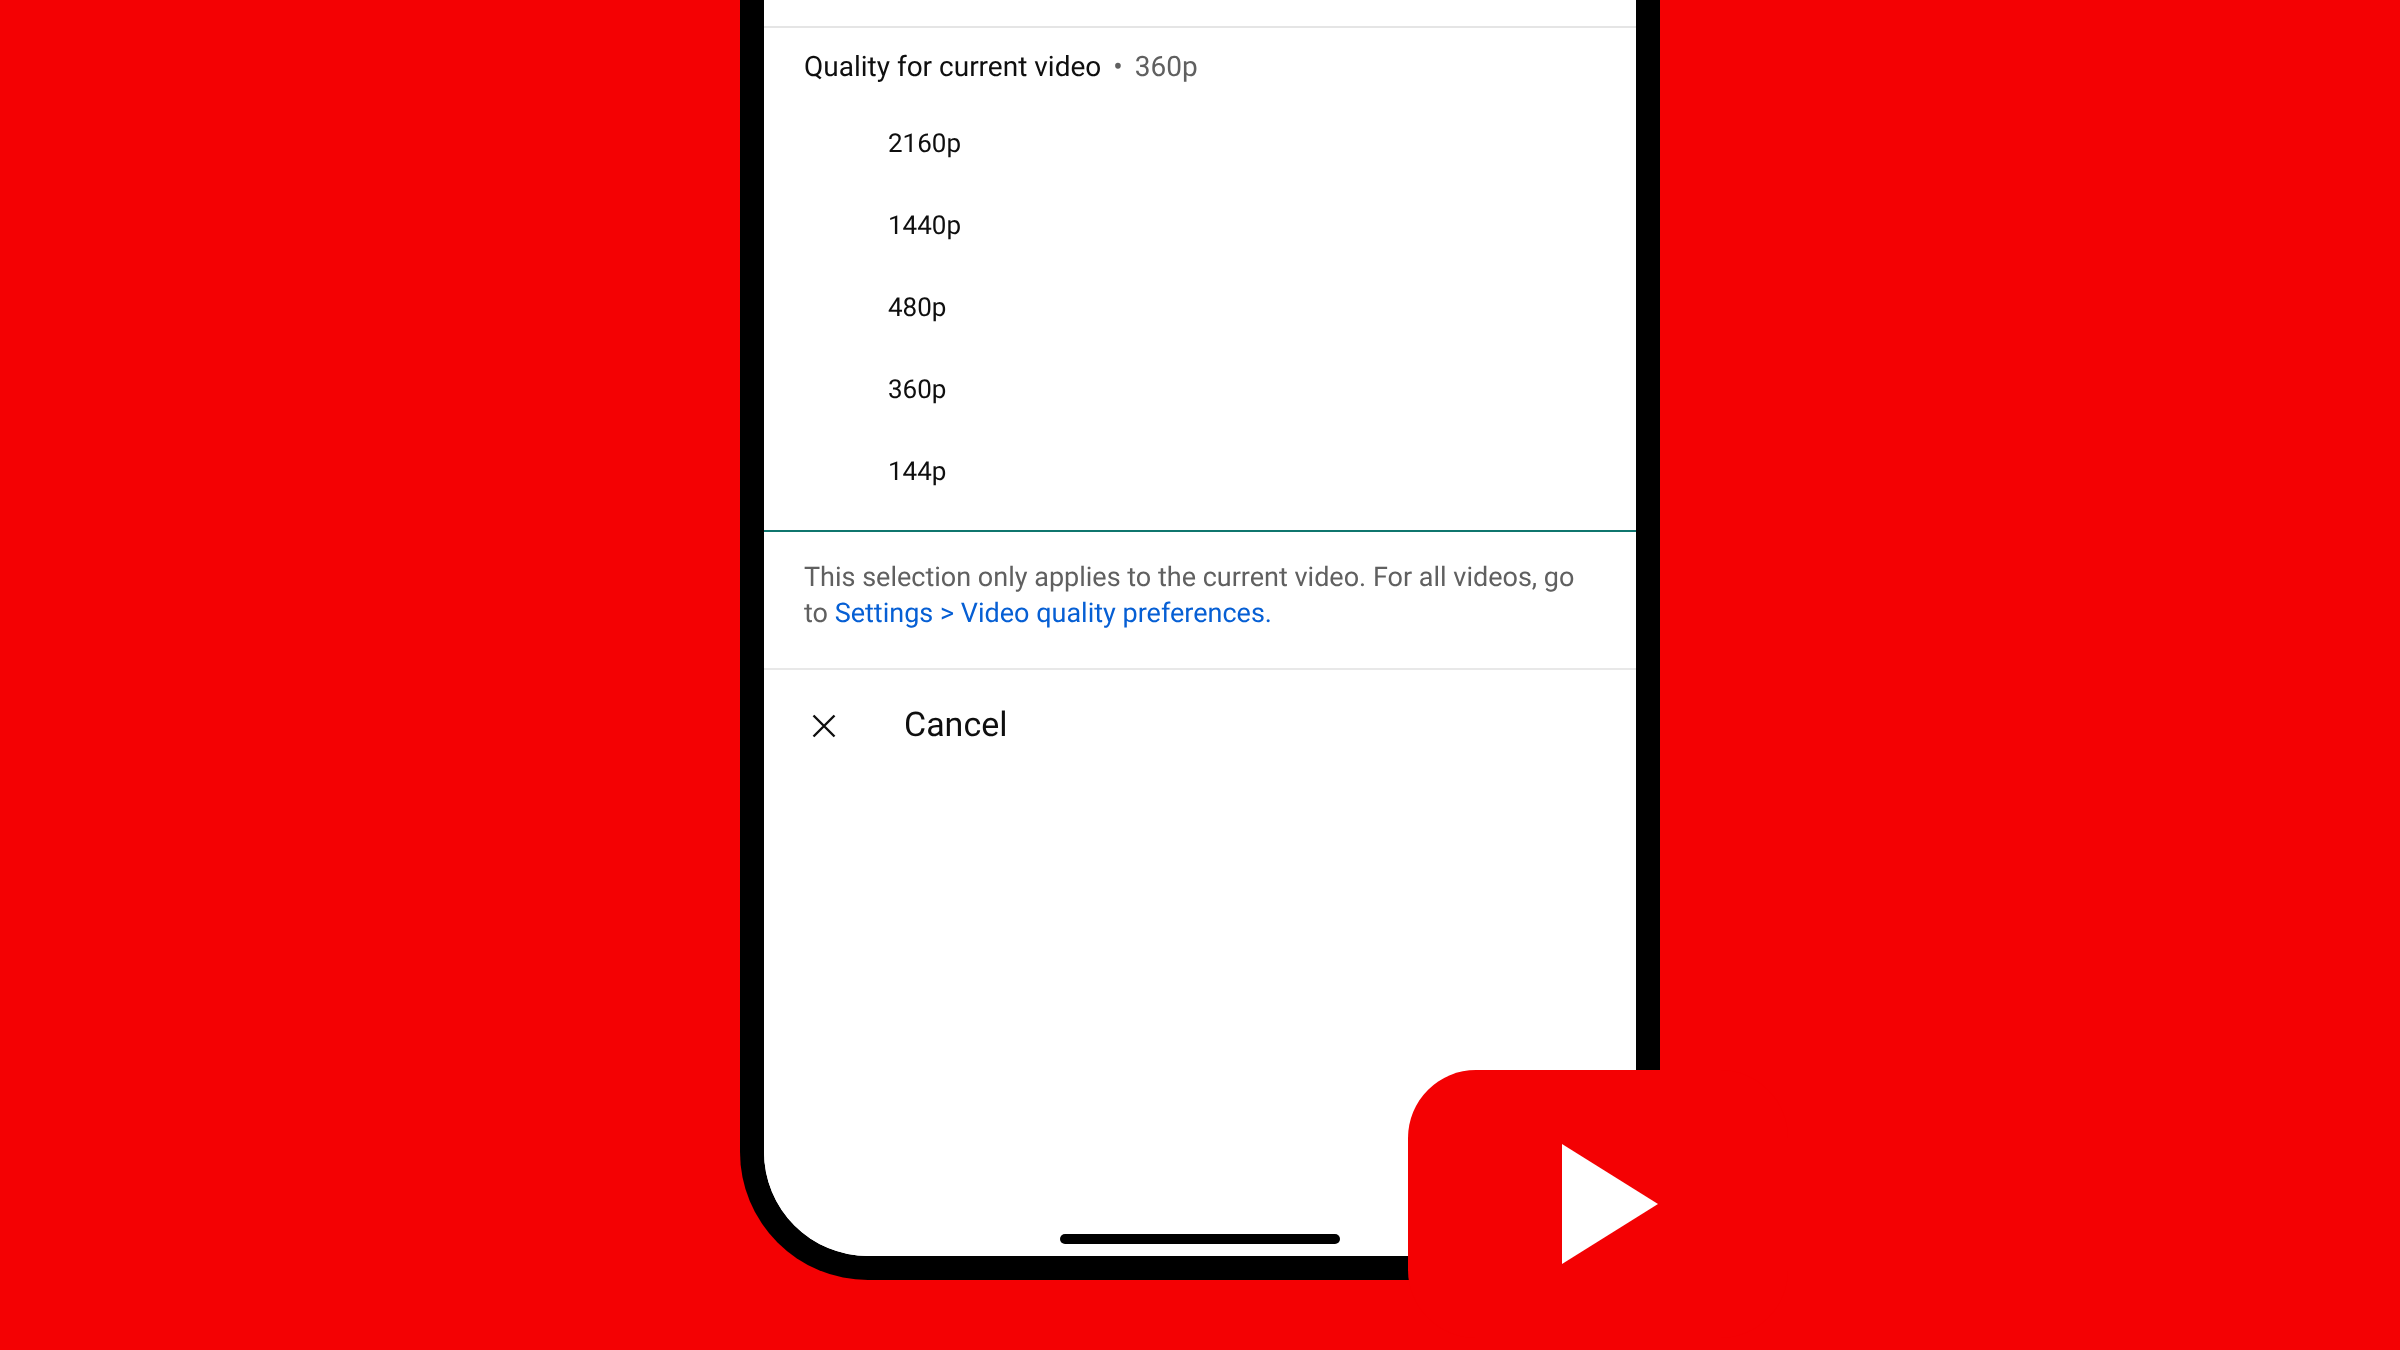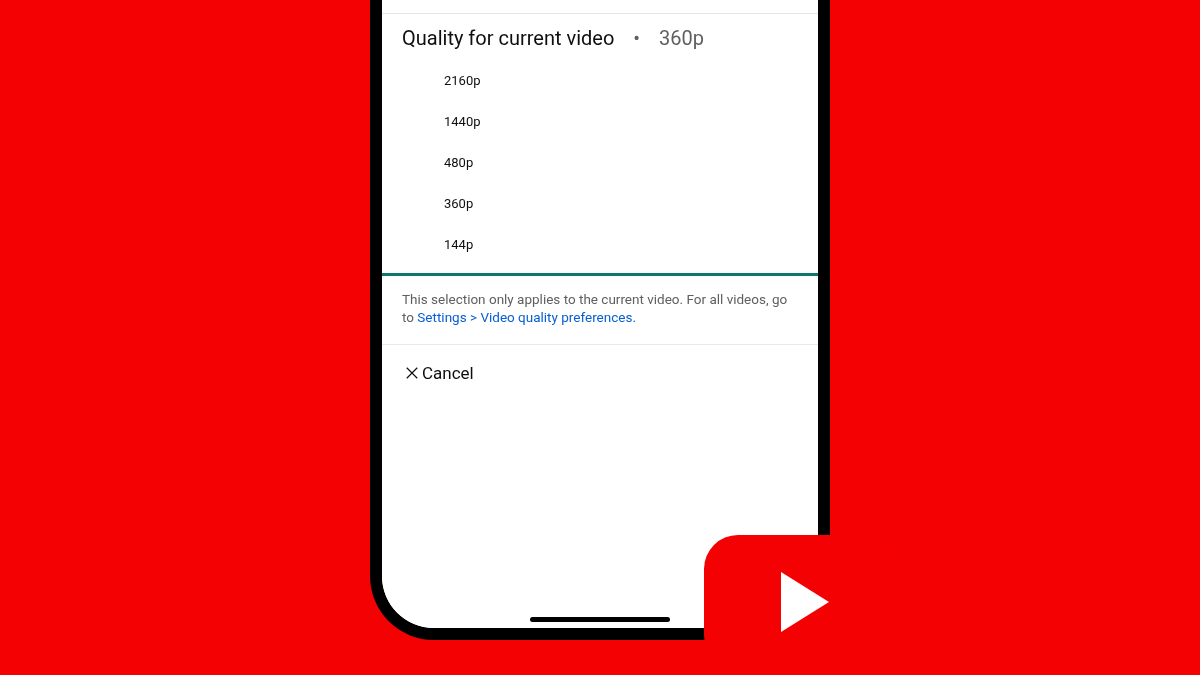--- a/index.html
+++ b/index.html
@@ -51,53 +51,54 @@
 
   .sheet {
     flex: 1 1 auto;
     display: flex;
     flex-direction: column;
     background:#fff;
   }
 
   .sheet-header {
     padding: 12px 20px 6px 20px;
-    font-size: 20px;
+    font-size: 14px;
     color: #0f0f0f;
     display:flex;
     align-items:center;
-    gap:19px;
+    gap:6px;
   }
   .sheet-header .dot { color:#606060; }
   .sheet-header .current { color:#606060; }
 
   .options {
     padding: 4px 0 8px 0;
   }
   .option {
     padding: 13px 20px 13px 62px;
     font-size: 13px;
     color:#0f0f0f;
     cursor:pointer;
   }
 
   .note {
-    border-top: 3px solid #0f766e;
+    border-top: 1px solid #0f766e;
     padding: 14px 20px 18px 20px;
     font-size: 13.5px;
     line-height: 1.35;
     color:#606060;
   }
   .note .link { color:#065fd4; }
 
   .cancel-row {
     border-top: 1px solid #e8e8e8;
     padding: 18px 20px 34px 20px;
     display:flex;
     align-items:center;
+    gap: 30px;
     cursor:pointer;
   }
   .cancel-row .x {
     width:20px; height:20px;
     color:#0f0f0f;
     display:flex; align-items:center; justify-content:center;
   }
   .cancel-row .x svg { width:18px; height:18px; stroke:#0f0f0f; stroke-width:1.6; }
   .cancel-row .label { font-size:17px; color:#0f0f0f; }
 

